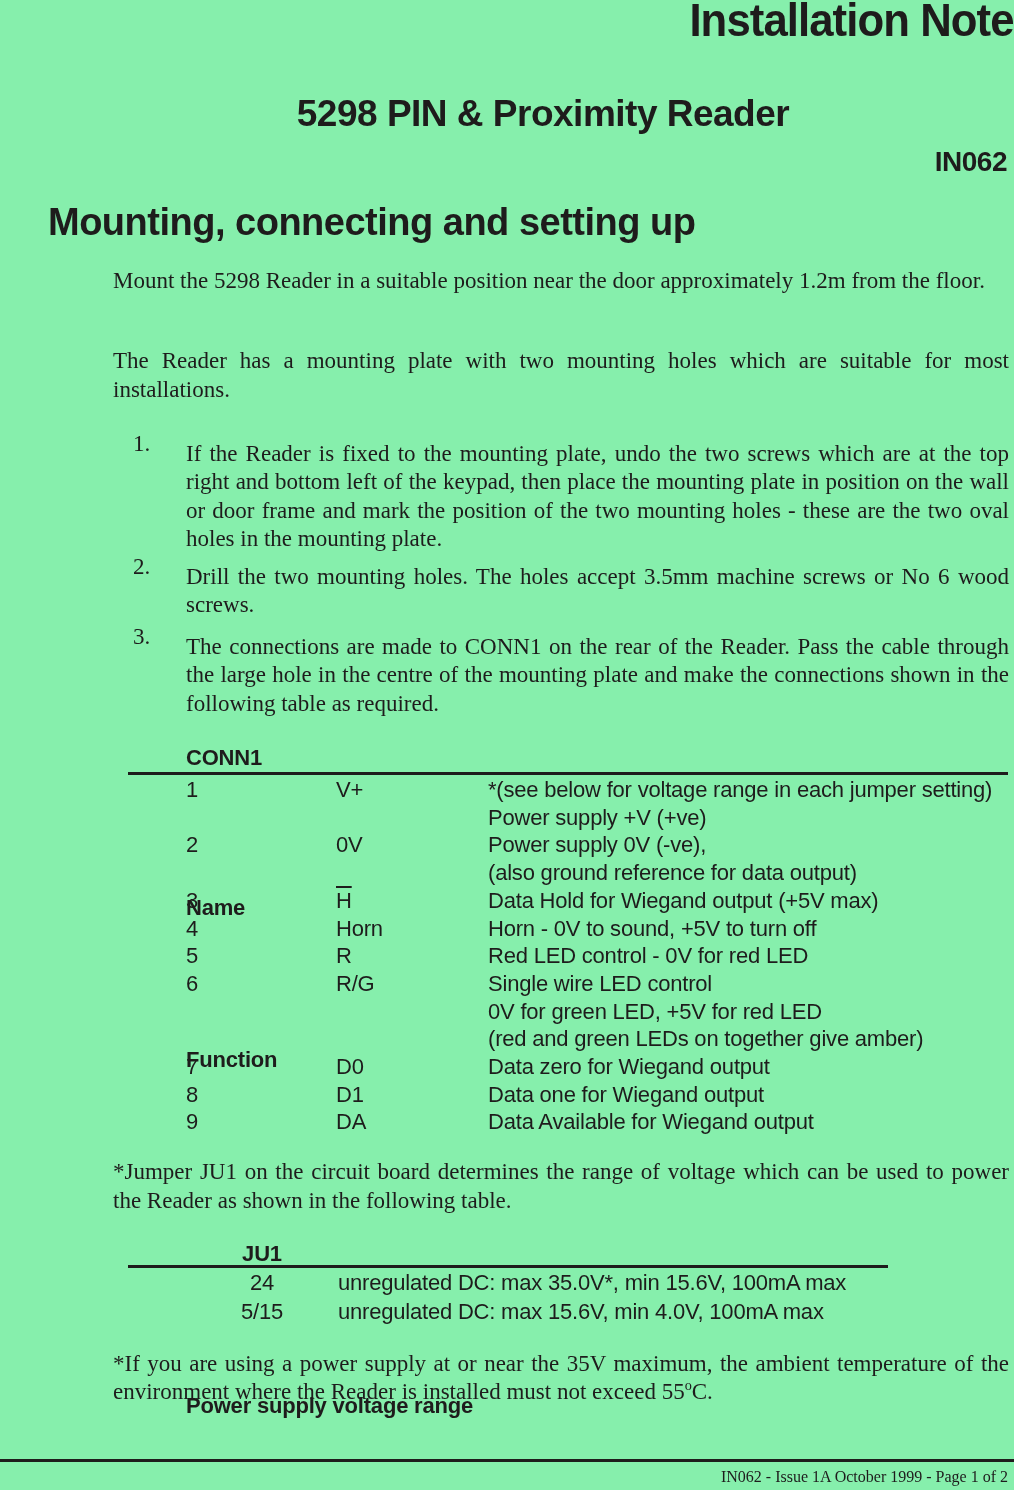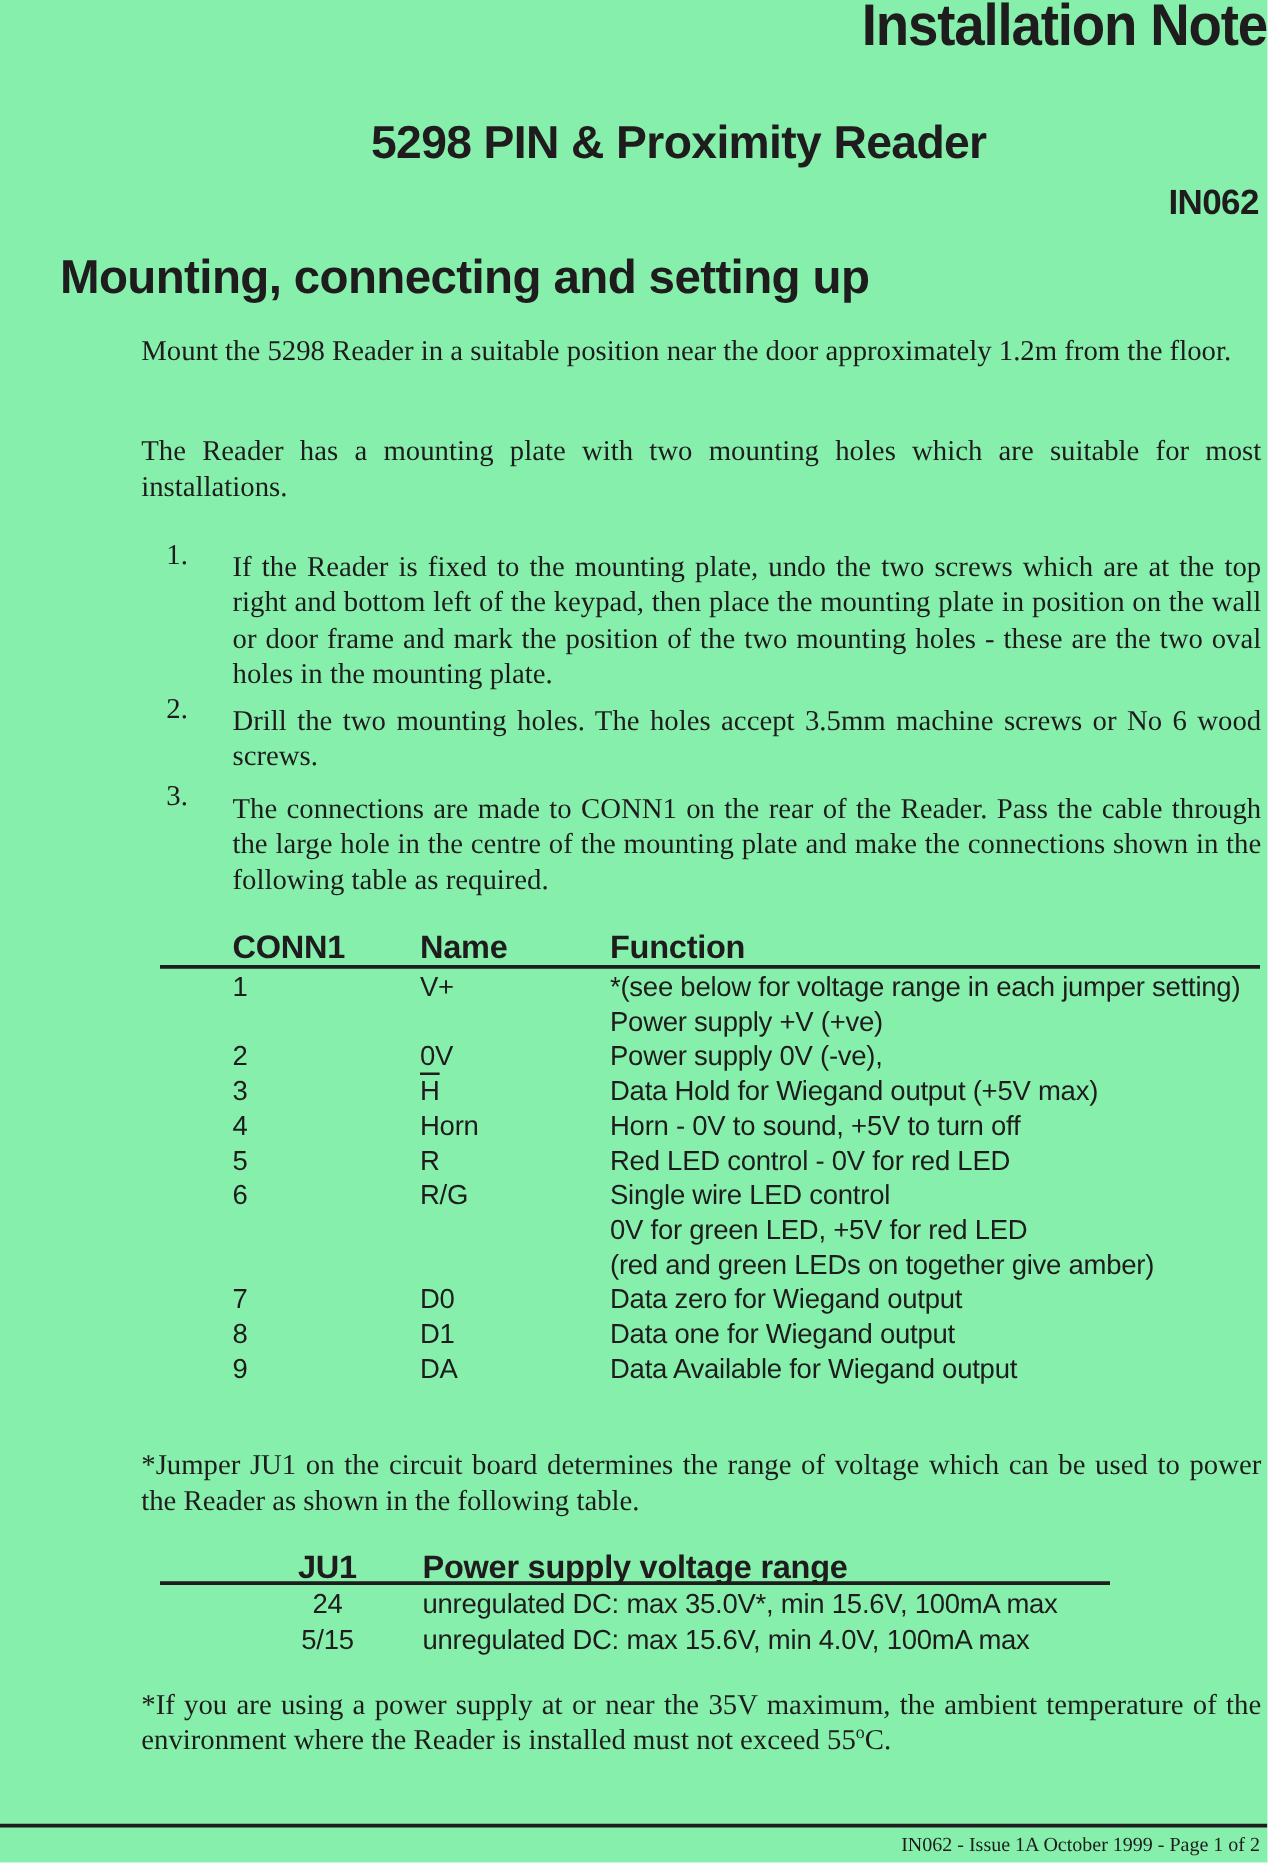--- a/index.html
+++ b/index.html
@@ -46,22 +46,22 @@
     font-family:"Liberation Serif","DejaVu Serif",serif;font-size:23px;line-height:28.4px;
   }
   #step-1{top:430px;}
   #step-2{top:553px;}
   #step-3{top:623px;}
   .step-num{width:53px;flex:0 0 53px;}
   .step-text{flex:1;text-align:justify;margin-top:10px;}
   
   .thead{
     position:absolute;left:186px;width:822px;display:flex;
-    font-family:"Liberation Sans",sans-serif;font-weight:bold;font-size:26px;line-height:27.7px;
-    letter-spacing:-.2px;white-space:nowrap;
+    font-family:"Liberation Sans",sans-serif;font-weight:bold;font-size:22px;line-height:27.7px;
+    letter-spacing:-.2px;white-space:nowrap;flex-direction:column;
   }
   #conn-header{top:744px;}
   #ju1-header{top:1240px;}
   .rule{position:absolute;height:3px;background:#1e1c1c;}
   #conn-rule{top:772px;left:128px;width:880px;}
   #ju1-rule{top:1265px;left:128px;width:760px;}
   #footer-rule{top:1459px;left:0;width:1014px;height:3px;}
   .tbody{
     position:absolute;left:186px;width:828px;
     font-family:"Liberation Sans",sans-serif;font-size:22px;line-height:27.7px;
@@ -126,20 +126,21 @@
       <span class="tcf">
         <div>*(see below for voltage range in each jumper setting)</div>
         <div>Power supply +V (+ve)</div>
       </span>
     </div>
     <div class="trow">
       <span class="tc1">2</span>
       <span class="tc2">0V</span>
       <span class="tcf">
         <div>Power supply 0V (-ve),</div>
+        <div>(also ground reference for data output)</div>
       </span>
     </div>
     <div class="trow">
       <span class="tc1">3</span>
       <span class="tc2 ov">H</span>
       <span class="tcf">
         <div>Data Hold for Wiegand output (+5V max)</div>
       </span>
     </div>
     <div class="trow">

